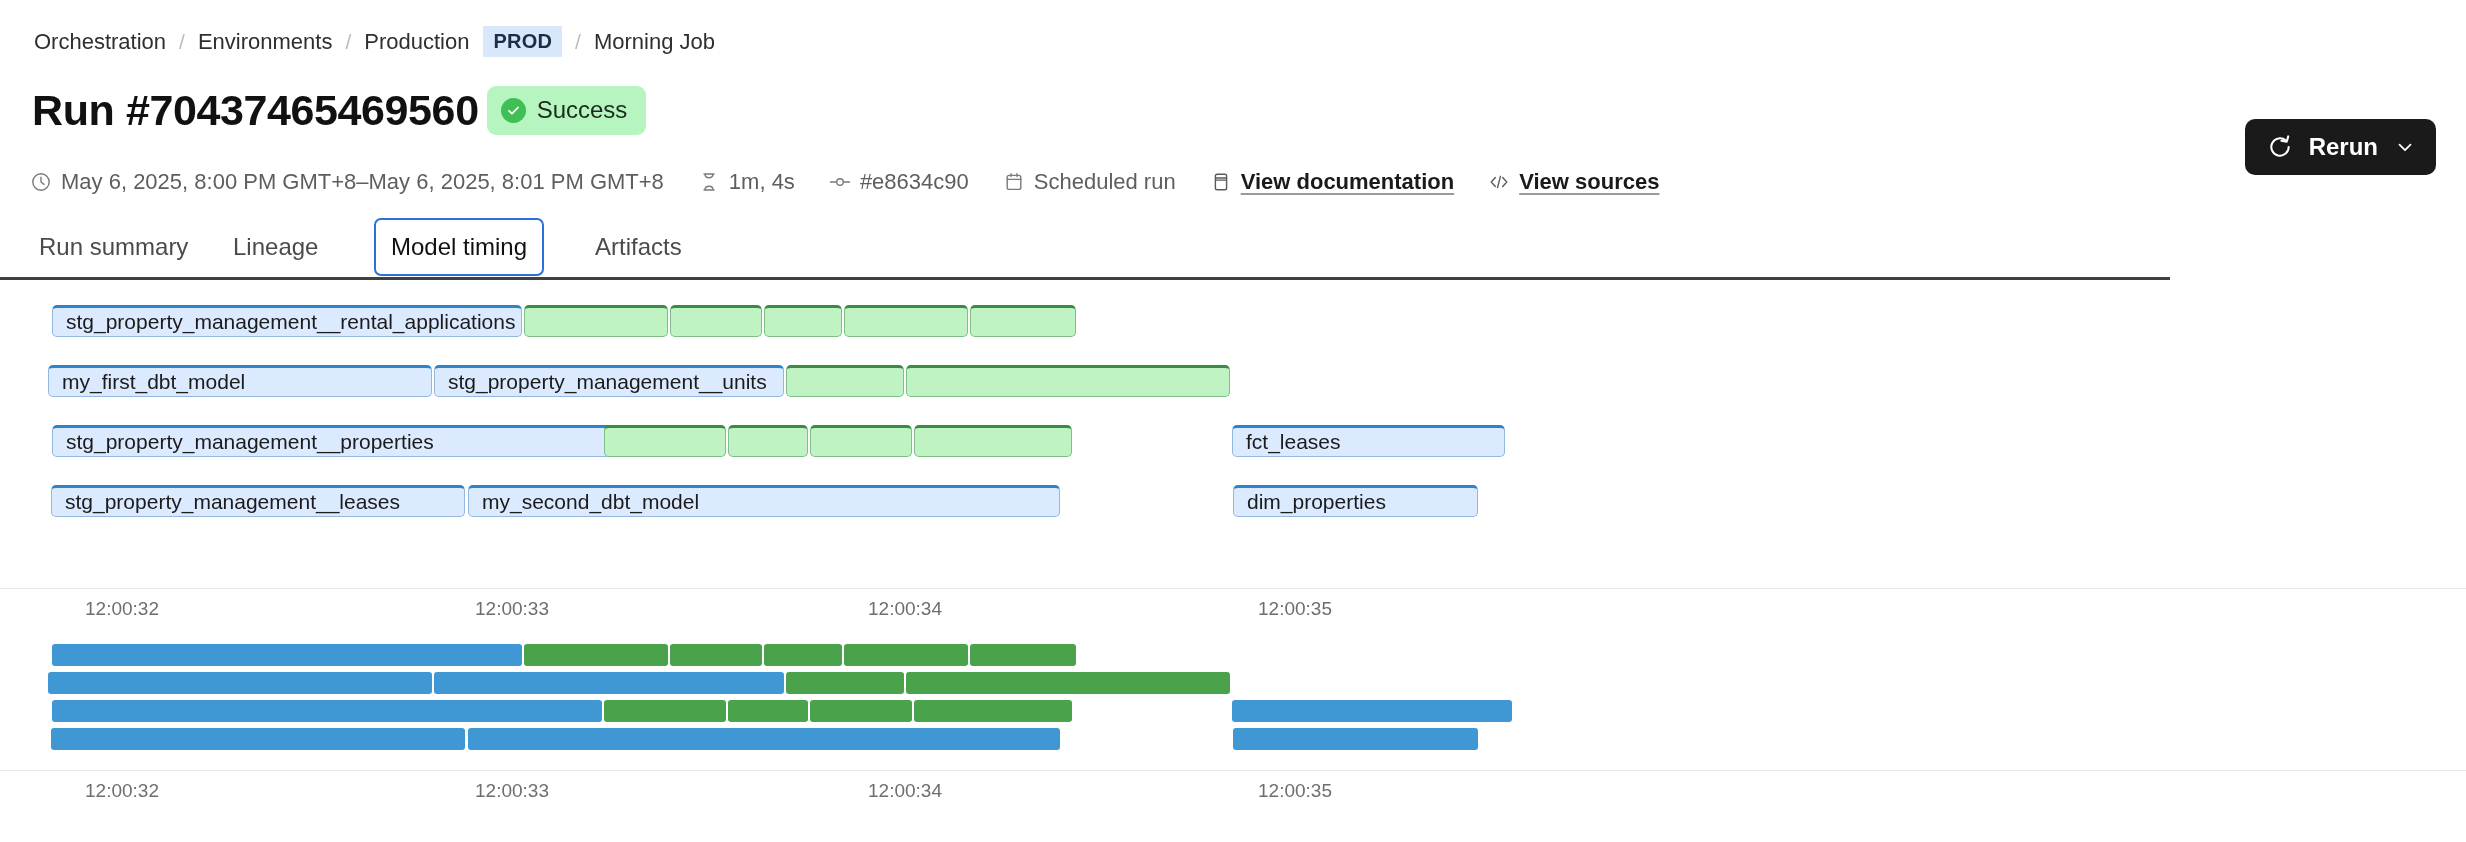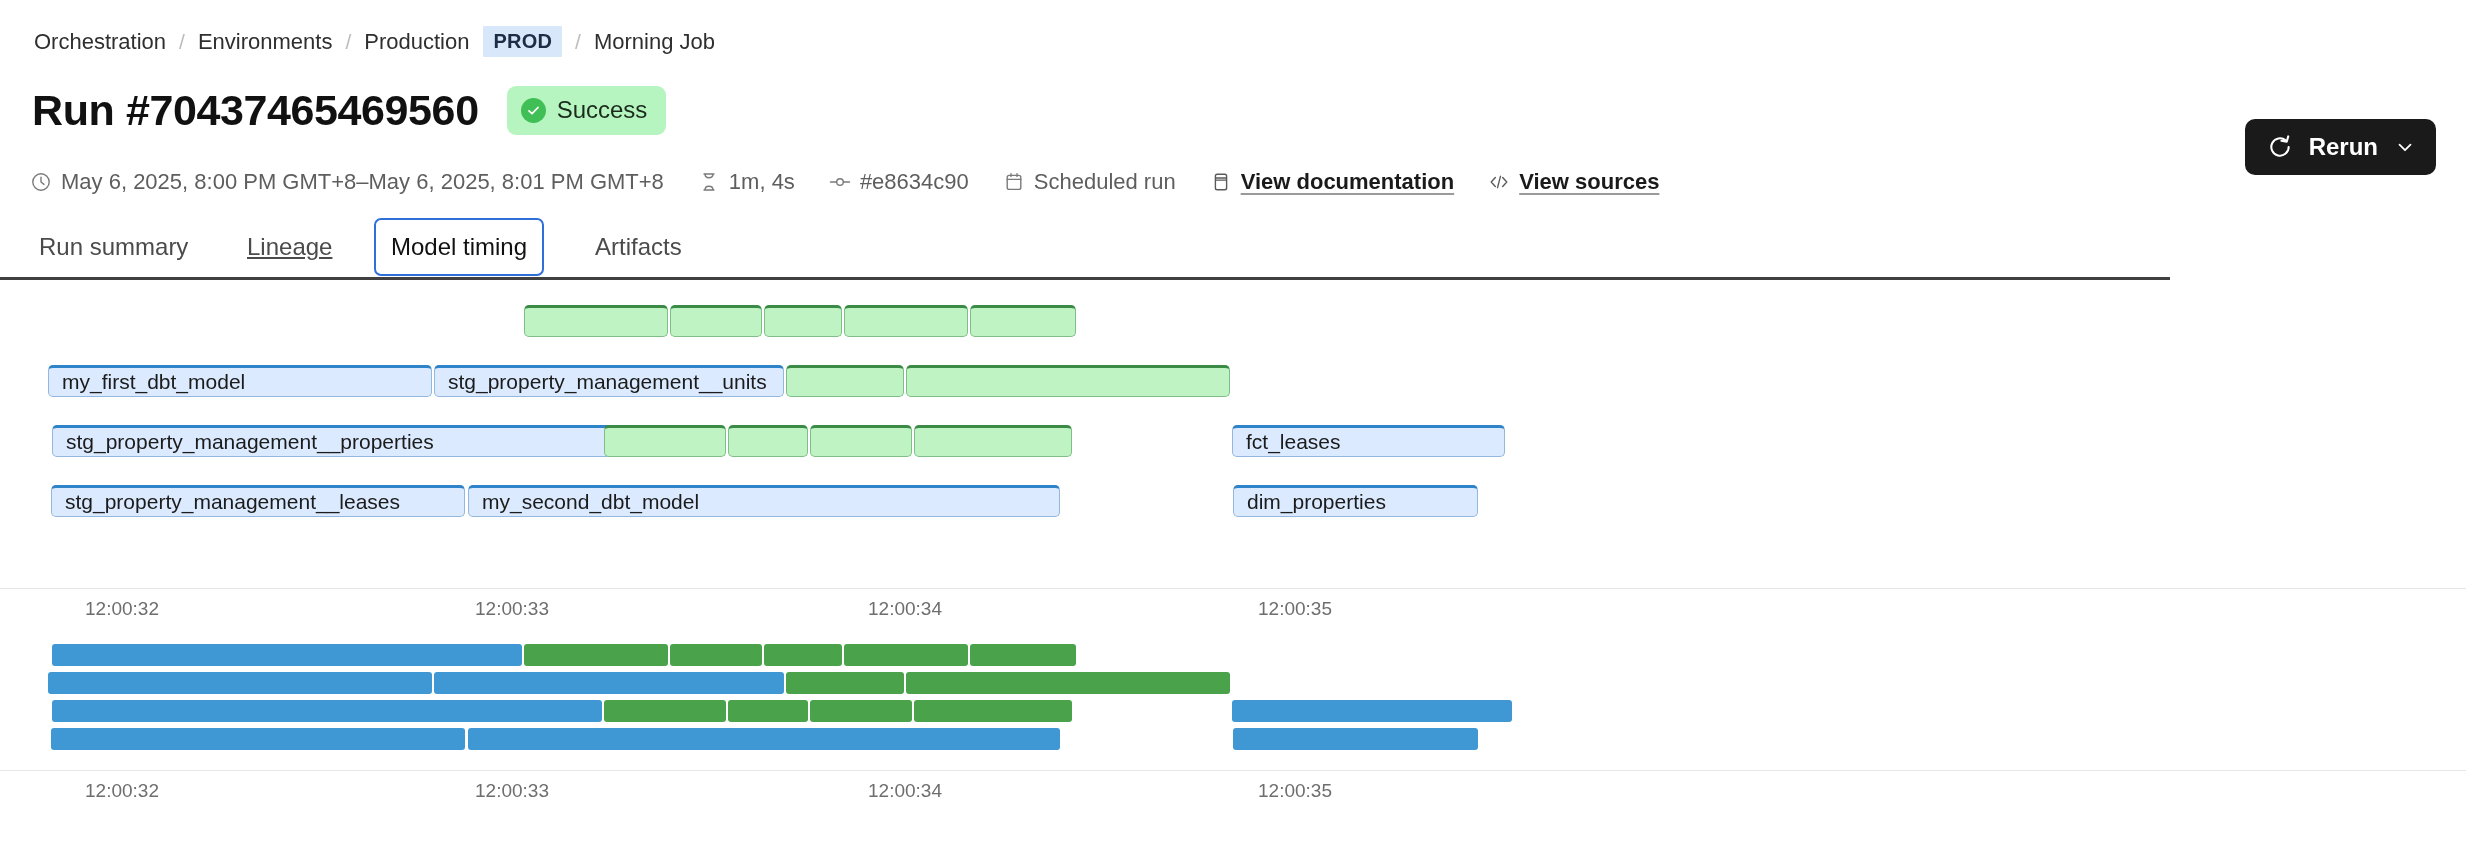--- a/index.html
+++ b/index.html
@@ -41,21 +41,21 @@
     font-weight: 700;
     letter-spacing: -0.4px;
     color: #111;
     line-height: 1;
   }
   .status-badge {
     display: flex; align-items: center; gap: 11px;
     background: #b6f5bf;
     border-radius: 9px;
     padding: 10px 19px 11px 14px;
-    margin-left: 28px;
+    margin-left: 8px;
     font-size: 24px;
     font-weight: 500;
     color: #1b2a1c;
   }
   .check-circle {
     width: 25px; height: 25px;
     border-radius: 50%;
     background: #3fbf55;
     display: flex; align-items: center; justify-content: center;
     flex: none;
@@ -285,28 +285,31 @@
   <span>Rerun</span>
   <span class="rr-caret">
     <svg width="22" height="22" viewBox="0 0 24 24">
         <path d="M6 9.5 L12 15.5 L18 9.5" fill="none" stroke="#ffffff" stroke-width="1.9" stroke-linecap="round" stroke-linejoin="round"></path>
       </svg>
   </span>
 </div>
 
 <div class="tabs">
   <div class="tab" style="left:24px;">Run summary</div>
-  <div class="tab" style="left:232px;text-decoration:underline;">Lineage</div>
+  <div class="tab" style="left:218px;">Lineage</div>
   <div class="tab active" style="left:374px;">Model timing</div>
   <div class="tab" style="left:580px;">Artifacts</div>
 </div>
 
 <div class="gantt-main">
   <div id="gantt-rows">
       <div class="row" style="top: 5px; height: 40px;">
+        <div class="bar blue" style="left: 52px; width: 470px;">
+          <span class="bar-label">stg_property_management__rental_applications</span>
+        </div>
         <div class="bar green" style="left: 524px; width: 144px;"></div>
         <div class="bar green" style="left: 670px; width: 92px;"></div>
         <div class="bar green" style="left: 764px; width: 78px;"></div>
         <div class="bar green" style="left: 844px; width: 124px;"></div>
         <div class="bar green" style="left: 970px; width: 106px;"></div>
       </div>
       <div class="row" style="top: 65px; height: 40px;">
         <div class="bar blue" style="left: 48px; width: 384px;">
           <span class="bar-label">my_first_dbt_model</span>
         </div>

